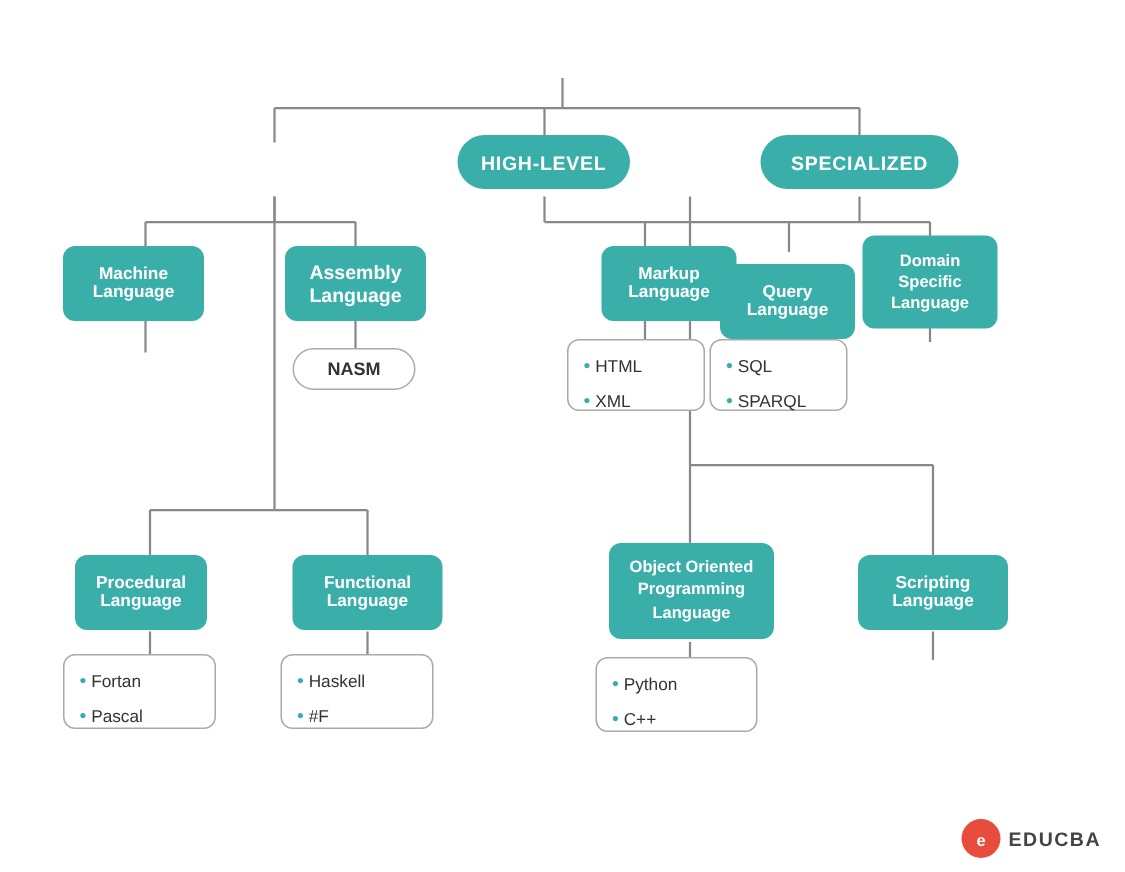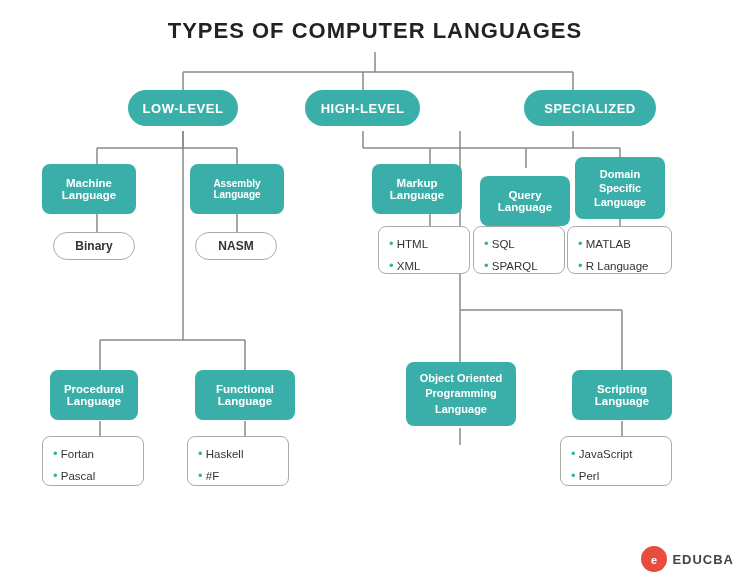--- a/index.html
+++ b/index.html
@@ -100,21 +100,20 @@
       font-size: 13px;
       font-weight: 700;
       color: #444;
       letter-spacing: 1px;
     }
   </style>
 </head>
 <body>
 
 <div class="diagram">
-  <div class="main-title">TYPES OF COMPUTER LANGUAGES</div>
 
   <svg class="lines-svg">
 
     <line x1="375" y1="52" x2="375" y2="72" stroke="#888" stroke-width="1.5"></line>
 
     <line x1="183" y1="72" x2="573" y2="72" stroke="#888" stroke-width="1.5"></line>
 
     <line x1="183" y1="72" x2="183" y2="95" stroke="#888" stroke-width="1.5"></line>
     <line x1="363" y1="72" x2="363" y2="95" stroke="#888" stroke-width="1.5"></line>
     <line x1="573" y1="72" x2="573" y2="95" stroke="#888" stroke-width="1.5"></line>
@@ -156,84 +155,75 @@
 
     <line x1="100" y1="421" x2="100" y2="440" stroke="#888" stroke-width="1.5"></line>
 
     <line x1="245" y1="421" x2="245" y2="440" stroke="#888" stroke-width="1.5"></line>
 
     <line x1="460" y1="428" x2="460" y2="445" stroke="#888" stroke-width="1.5"></line>
 
     <line x1="622" y1="421" x2="622" y2="440" stroke="#888" stroke-width="1.5"></line>
   </svg>
 
-  <div class="node node-teal-pill" style="left:128px;top:90px;width:110px;height:36px;">
-    <span>LOW-LEVEL</span>
-  </div>
   <div class="node node-teal-pill" style="left:305px;top:90px;width:115px;height:36px;">
     <span>HIGH-LEVEL</span>
   </div>
-  <div class="node node-teal-pill" style="left:524px;top:90px;width:132px;height:36px;">
+  <div class="node node-teal-pill" style="left:507px;top:90px;width:132px;height:36px;">
     <span>SPECIALIZED</span>
   </div>
 
   <div class="node node-teal" style="left:42px;top:164px;width:94px;height:50px;font-size:11.5px;">
     Machine<br>Language
   </div>
-  <div class="node node-teal" style="left:190px;top:164px;width:94px;height:50px;font-size:10px;">
+  <div class="node node-teal" style="left:190px;top:164px;width:94px;height:50px;font-size:13px;">
     Assembly<br>Language
   </div>
-  <div class="node node-teal" style="left:372px;top:164px;width:90px;height:50px;font-size:11.5px;">
+  <div class="node node-teal" style="left:401px;top:164px;width:90px;height:50px;font-size:11.5px;">
     Markup<br>Language
   </div>
   <div class="node node-teal" style="left:480px;top:164px;width:90px;height:50px;font-size:11.5px;margin-top:12px;">
     Query<br>Language
   </div>
   <div class="node node-teal" style="left:575px;top:157px;width:90px;height:62px;font-size:11px;line-height:1.3;">
     Domain<br>Specific<br>Language
   </div>
 
-  <div class="node node-white" style="left:53px;top:232px;width:82px;height:28px;font-size:12px;">
-    Binary
-  </div>
   <div class="node node-white" style="left:195px;top:232px;width:82px;height:28px;font-size:12px;">
     NASM
   </div>
 
   <div class="node-list" style="position:absolute;left:378px;top:226px;width:92px;height:48px;">
     <span class="bullet">•</span> HTML<br><span class="bullet">•</span> XML
   </div>
   <div class="node-list" style="position:absolute;left:473px;top:226px;width:92px;height:48px;">
     <span class="bullet">•</span> SQL<br><span class="bullet">•</span> SPARQL
   </div>
-  <div class="node-list" style="position:absolute;left:567px;top:226px;width:105px;height:48px;">
-    <span class="bullet">•</span> MATLAB<br><span class="bullet">•</span> R Language
-  </div>
 
   <div class="node node-teal" style="left:50px;top:370px;width:88px;height:50px;font-size:11.5px;">
     Procedural<br>Language
   </div>
   <div class="node node-teal" style="left:195px;top:370px;width:100px;height:50px;font-size:11.5px;">
     Functional<br>Language
   </div>
   <div class="node node-teal" style="left:406px;top:362px;width:110px;height:64px;font-size:11px;line-height:1.4;">
     Object Oriented<br>Programming<br>Language
   </div>
   <div class="node node-teal" style="left:572px;top:370px;width:100px;height:50px;font-size:11.5px;">
     Scripting<br>Language
   </div>
 
   <div class="node-list" style="position:absolute;left:42px;top:436px;width:102px;height:50px;">
     <span class="bullet">•</span> Fortan<br><span class="bullet">•</span> Pascal
   </div>
   <div class="node-list" style="position:absolute;left:187px;top:436px;width:102px;height:50px;">
     <span class="bullet">•</span> Haskell<br><span class="bullet">•</span> #F
   </div>
-  <div class="node-list" style="position:absolute;left:560px;top:436px;width:112px;height:50px;">
-    <span class="bullet">•</span> JavaScript<br><span class="bullet">•</span> Perl
+  <div class="node-list" style="position:absolute;left:397px;top:438px;width:108px;height:50px;">
+    <span class="bullet">•</span> Python<br><span class="bullet">•</span> C++
   </div>
 
   <div class="brand">
     <svg class="brand-logo" viewBox="0 0 28 28">
       <circle cx="14" cy="14" r="13" fill="#e84c3d"></circle>
       <text x="14" y="19" text-anchor="middle" font-size="11" font-weight="900" fill="#fff" font-family="Arial">e</text>
     </svg>
     <span class="brand-text">EDUCBA</span>
   </div>
 

